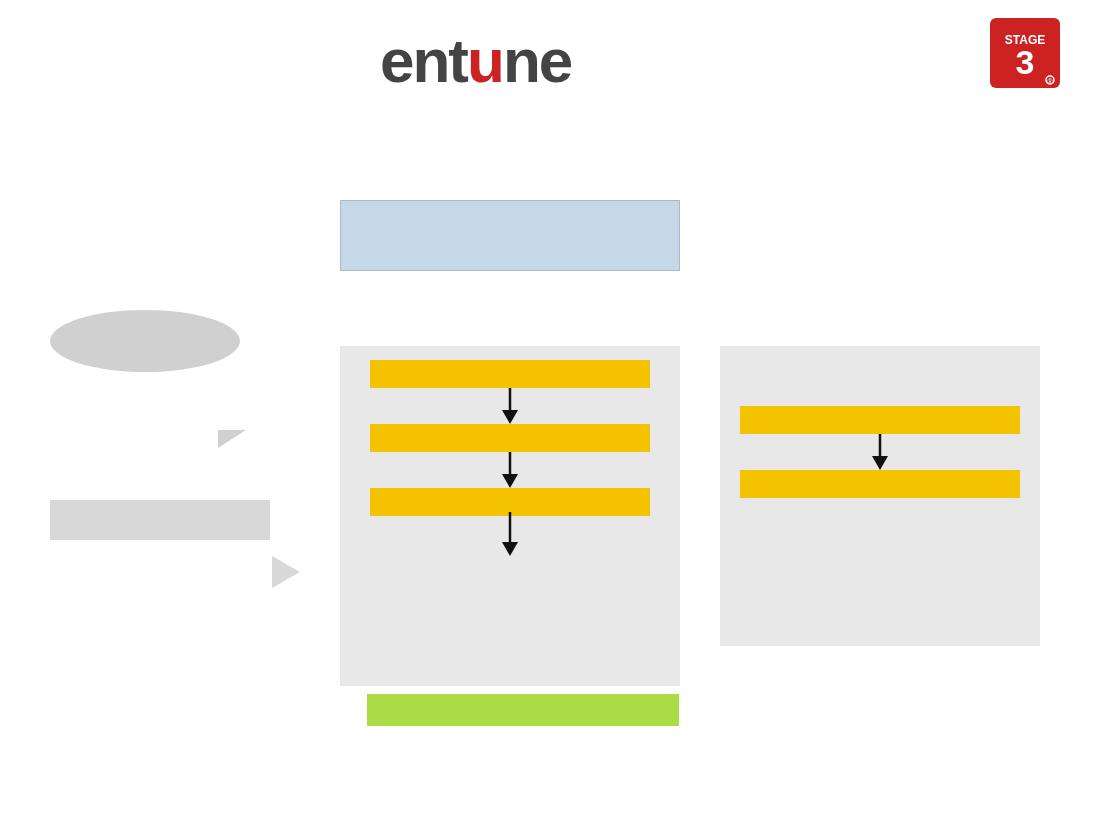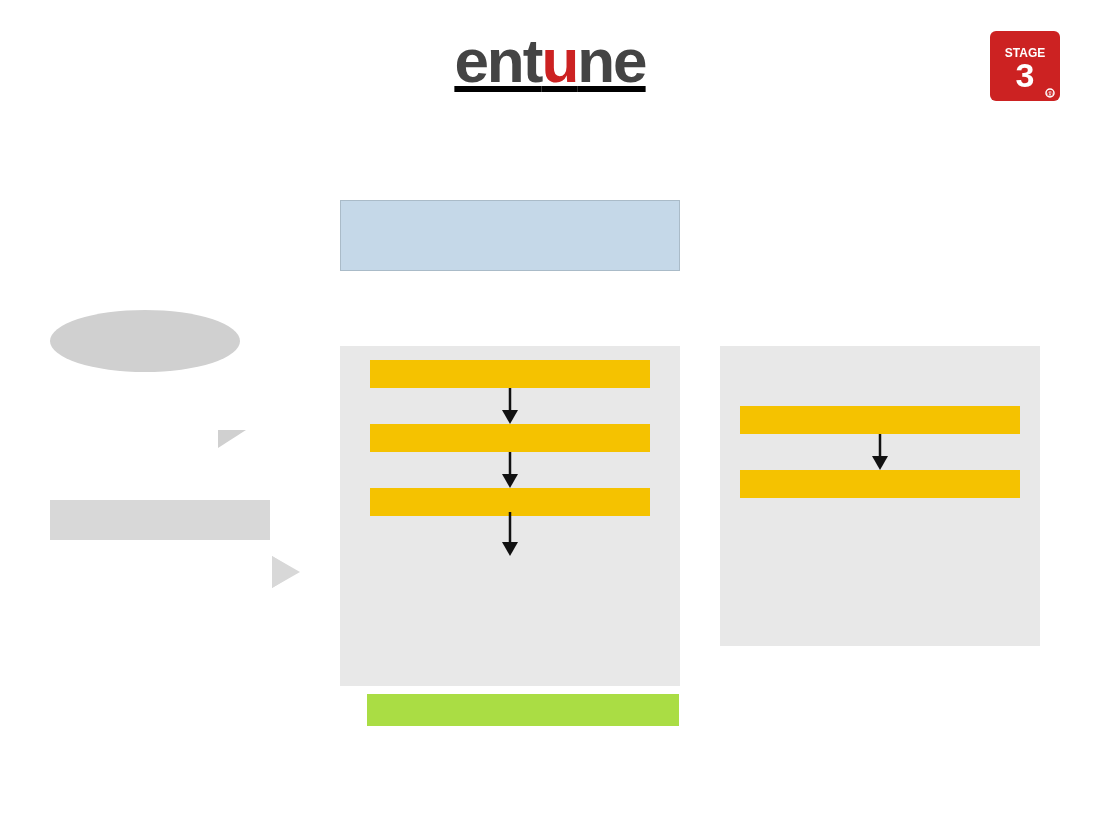--- a/index.html
+++ b/index.html
@@ -29,32 +29,30 @@
       color: #111;
     }
 
     
     .stage3-logo {
       position: absolute;
       top: 18px;
       right: 40px;
       width: 70px;
       height: 70px;
-      margin-top: 13px;
     }
 
     
     .entune-header {
       position: absolute;
       top: 30px;
       left: 50%;
       transform: translateX(-50%);
-      text-align: center;
+      text-align: left;
       width: 340px;
-      text-decoration: underline;
     }
 
     .your-day-with {
       font-size: 32px;
       color: #aaa;
       font-weight: 300;
       letter-spacing: 1px;
     }
 
     .entune-logo {

